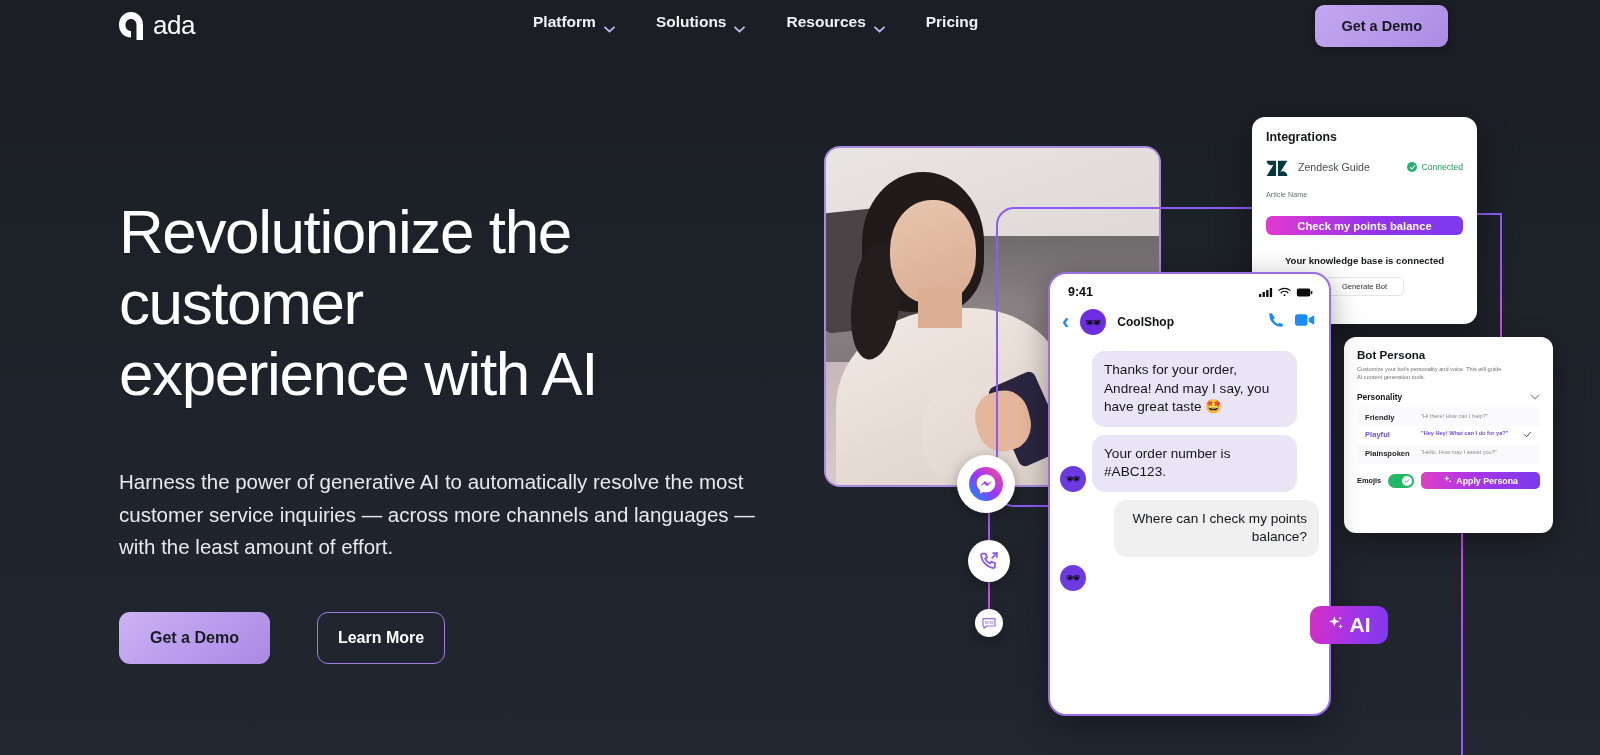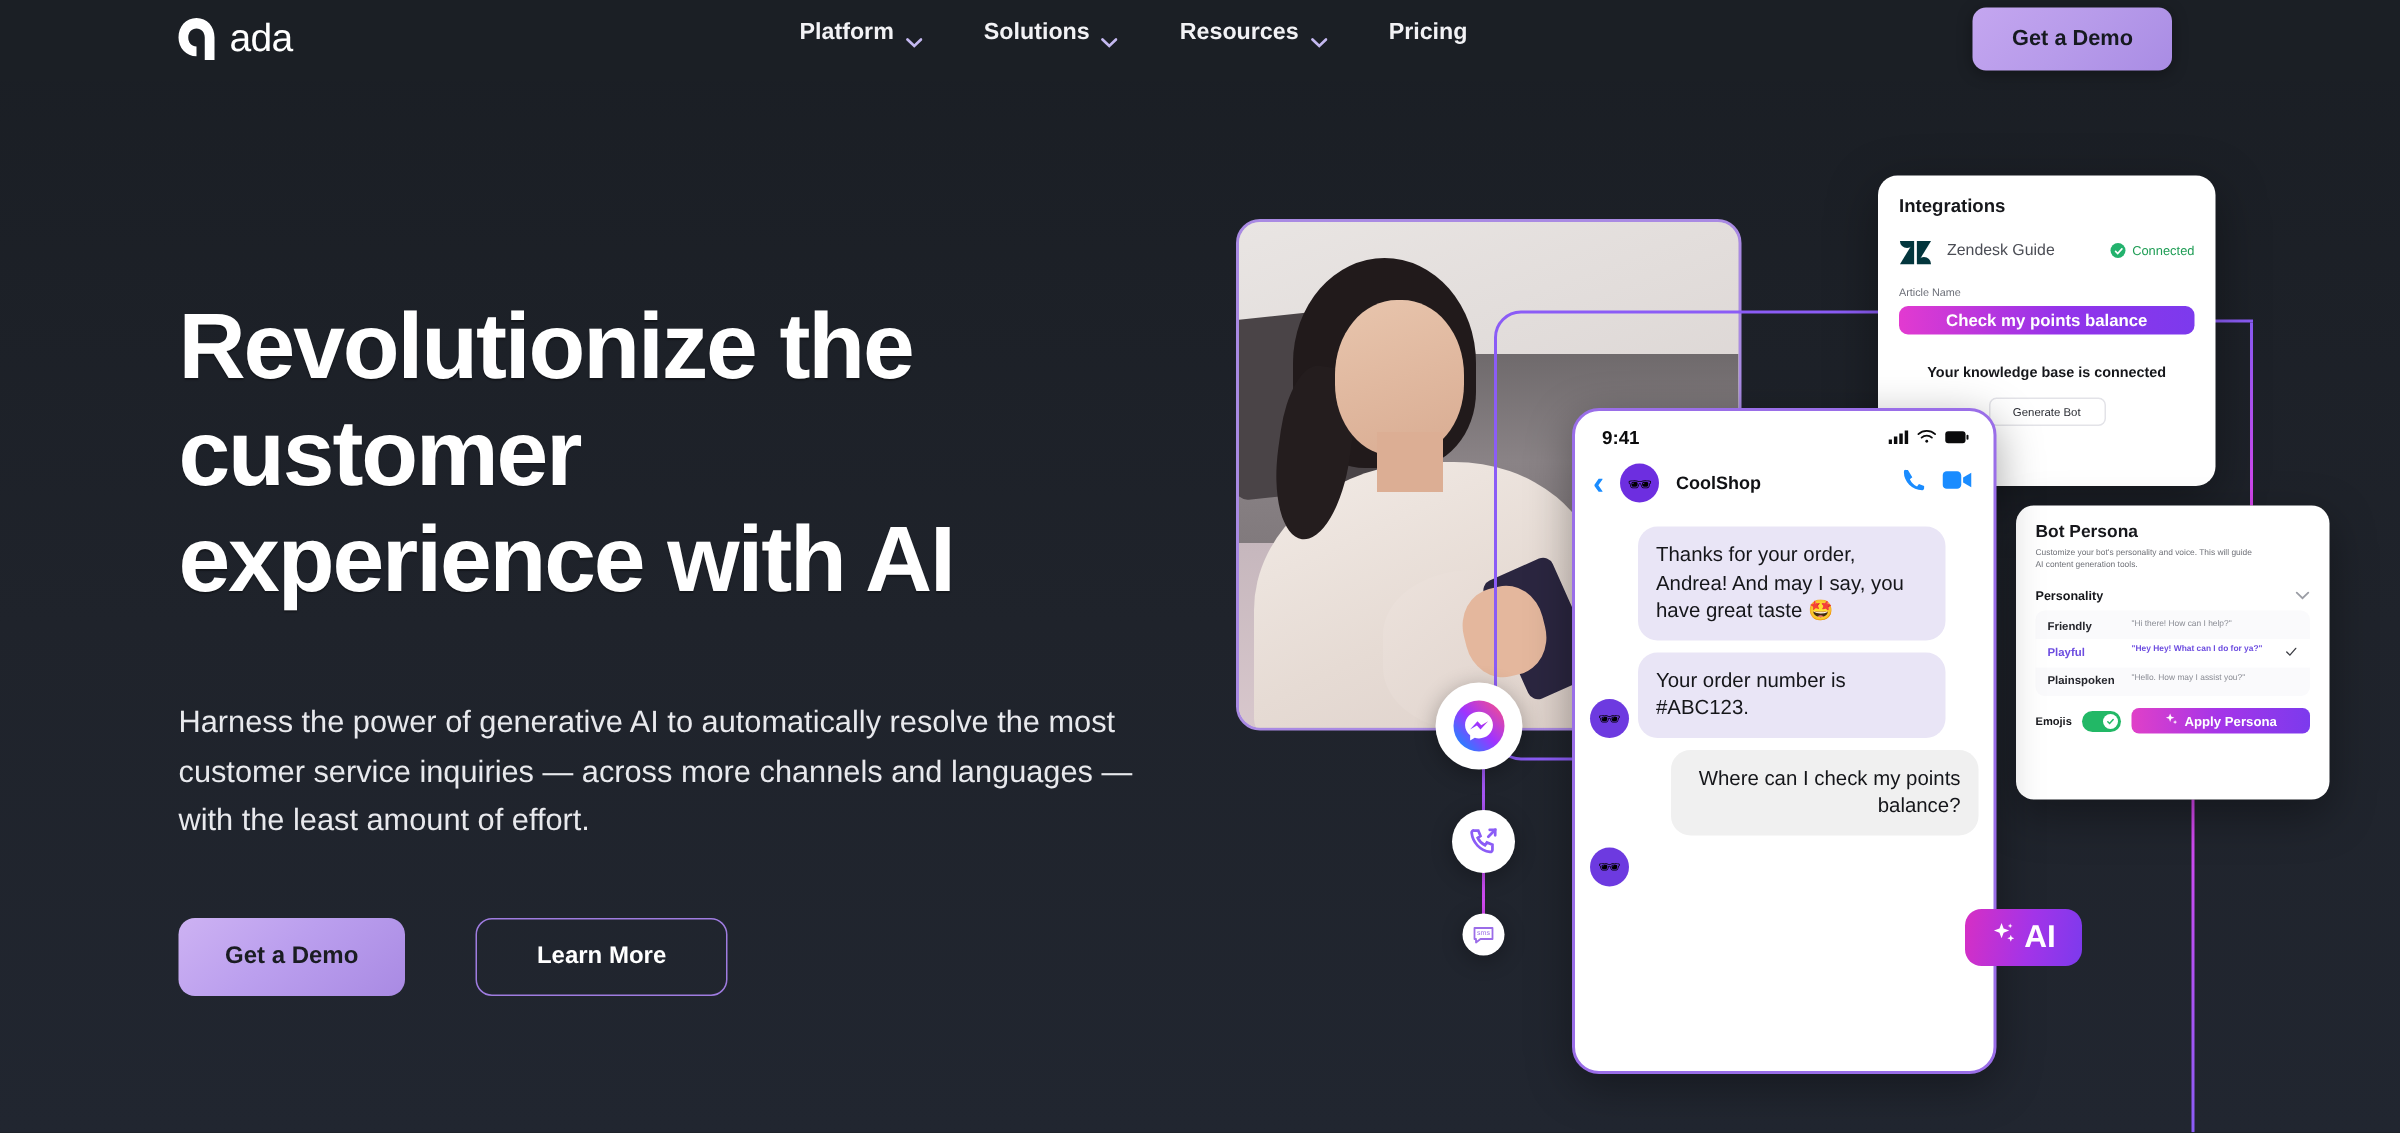--- a/index.html
+++ b/index.html
@@ -22,31 +22,31 @@
   .nav-link { display:flex; align-items:center; gap:8px; color:#f2f2f5; font-size:15.5px; font-weight:700; cursor:pointer; }
   .chev { width:11px; height:7px; display:inline-block; }
   .nav-cta { position:absolute; right:152px; top:5px;
              background:linear-gradient(135deg,#c4a6f0 0%,#b79bea 50%,#a98ce4 100%);
              color:#161a20; font-size:14.5px; font-weight:700; padding:13px 26px;
              border-radius:9px; cursor:pointer; border:none;
              box-shadow:0 2px 10px rgba(0,0,0,.35); }
 
   
   .hero { position:absolute; left:119px; top:196px; width:640px; }
-  .headline { color:#ffffff; font-size:62px; line-height:71px; font-weight:700;
+  .headline { color:#ffffff; font-size:62px; line-height:71px; font-weight:400;
               letter-spacing:-1.4px; font-family:"Liberation Sans", sans-serif;
               text-shadow:0 1px 1px rgba(0,0,0,.35); }
   .subcopy { margin-top:57px; color:#e8e9ed; font-size:20.5px; line-height:32.5px;
              font-weight:400; width:640px; }
   .cta-row { margin-top:48px; display:flex; align-items:center; gap:47px; }
   .btn-primary { background:linear-gradient(140deg,#cdb2f3 0%,#bb9fee 45%,#a98ae3 100%);
                  color:#1a1c22; font-size:16px; font-weight:700; padding:17px 31px;
                  border-radius:11px; border:none; cursor:pointer; }
   .btn-outline { background:transparent; color:#ffffff; font-size:16px; font-weight:700;
-                 padding:16px 40px; border-radius:11px; border:1.6px solid #9f7ce0; cursor:pointer; }
+                 padding:16px 20px; border-radius:11px; border:1.6px solid #9f7ce0; cursor:pointer; }
 
   
   .comp { position:absolute; left:800px; top:0; width:800px; height:755px; }
 
   
   .line { position:absolute; background:linear-gradient(180deg,#8b5cf6,#d946ef); }
 
   
   .frame-a { position:absolute; left:196px; top:207px; width:330px; height:300px;
              border:2px solid #8b5cf6; border-radius:18px; z-index:6; }
@@ -120,21 +120,21 @@
           background:#fff; border-radius:13px; z-index:10;
           box-shadow:0 10px 34px rgba(0,0,0,.35); padding:13px 14px; }
   .intg-title { font-size:12.4px; font-weight:600; color:#16171b; }
   .intg-row { display:flex; align-items:center; gap:10px; margin-top:13px; }
   .zd { width:22px; height:20px; }
   .intg-name { font-size:10.6px; color:#4b4d55; flex:1; }
   .conn { display:flex; align-items:center; gap:4px; font-size:8.6px; color:#1f9d55; }
   .dot-ok { width:10px; height:10px; border-radius:50%; background:#23b26d;
             display:flex; align-items:center; justify-content:center; }
   .intg-sub { display:block; font-size:7.2px; color:#6c6f78; margin-top:13px; }
-  .pill { margin-top:5px; height:19px; border-radius:6px;
+  .pill { margin-top:17px; height:19px; border-radius:6px;
           background:linear-gradient(90deg,#e23ad0 0%,#9333ea 55%,#7c3aed 100%);
           color:#fff; font-size:11.2px; font-weight:700;
           display:flex; align-items:center; justify-content:center; }
   .intg-kb { margin-top:20px; font-size:9.6px; font-weight:700; color:#16171b; text-align:center; }
   .genbot { margin:11px auto 0; width:78px; height:19px; border:1px solid #e3e3e8;
             border-radius:5px; font-size:7.6px; color:#2a2c33;
             display:flex; align-items:center; justify-content:center; }
 
   
   .persona { position:absolute; left:544px; top:337px; width:209px; height:196px;

